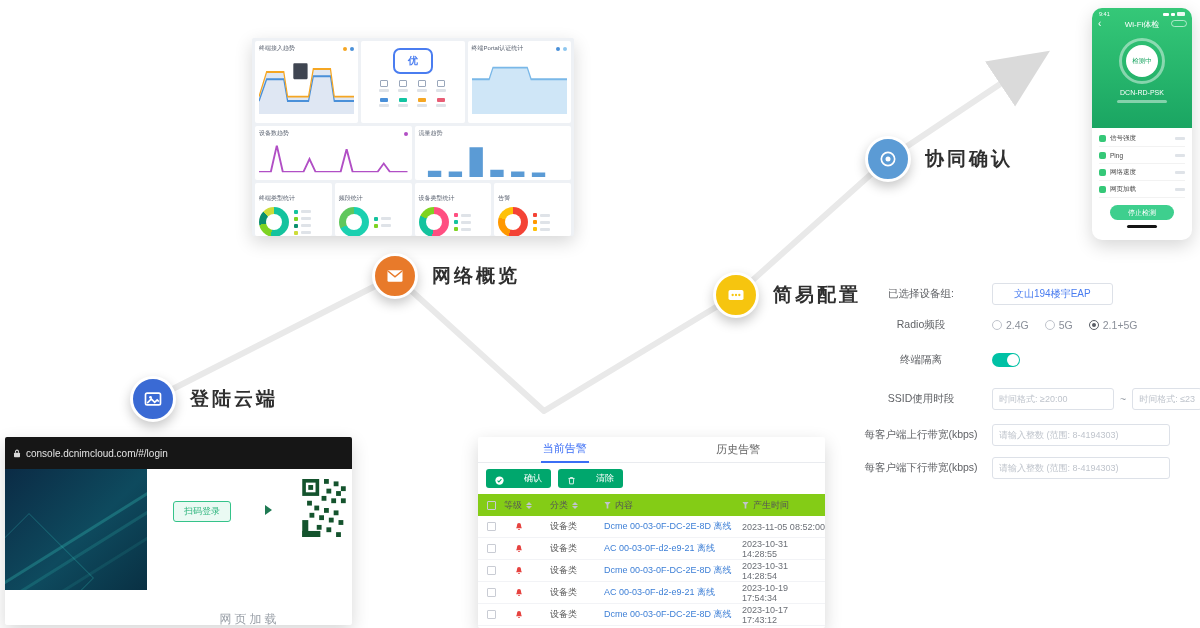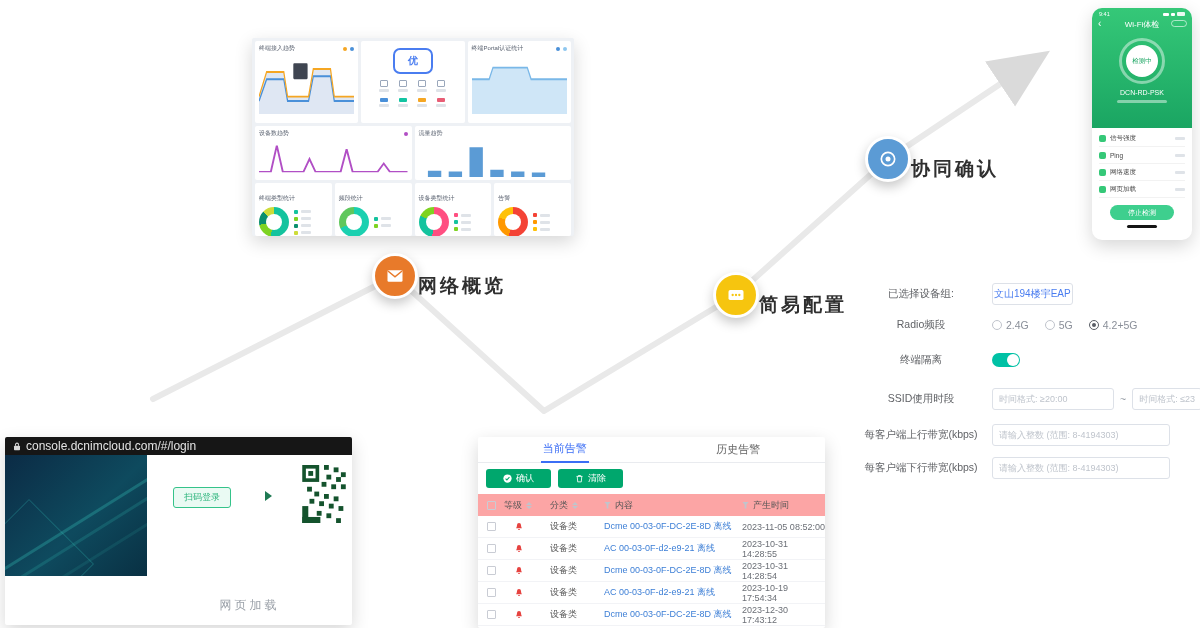--- a/index.html
+++ b/index.html
@@ -3,21 +3,21 @@
 <meta charset="utf-8">
 <style>
   *{margin:0;padding:0;box-sizing:border-box}
   body{font-family:"Liberation Sans","DejaVu Sans",sans-serif;background:#fff}
   .canvas{position:relative;width:1200px;height:628px;background:#fff;overflow:hidden}
 
   
   .connector{position:absolute;left:0;top:0;z-index:1}
 
   
-  .step{position:absolute;z-index:3;display:flex;align-items:flex-end;gap:0}
+  .step{position:absolute;z-index:3;display:flex;align-items:center;gap:14px}
   .step-circle{width:46px;height:46px;border-radius:50%;display:flex;align-items:center;justify-content:center;
     box-shadow:0 5px 12px rgba(0,0,0,.22);border:3px solid #fff;flex:0 0 auto}
   .step-label{font-size:19px;font-weight:bold;color:#2f2f2f;letter-spacing:3px;white-space:nowrap}
 
   
   .shot{position:absolute;background:#fff;box-shadow:0 6px 18px rgba(0,0,0,.16);z-index:2;border-radius:2px}
 
   
   .dashboard{left:252px;top:38px;width:322px;height:198px;background:#eef1f5;padding:3px;display:flex;flex-direction:column;gap:3px}
   .db-row{display:flex;gap:3px}
@@ -45,21 +45,21 @@
   .donut{width:30px;height:30px;border-radius:50%;position:relative;flex:0 0 auto}
   .donut i{position:absolute;left:7px;top:7px;width:16px;height:16px;border-radius:50%;background:#fff}
   .mini-legend{display:flex;flex-direction:column;gap:3px}
   .mini-legend span{display:flex;align-items:center;gap:3px}
   .chip{width:4px;height:4px;display:inline-block;border-radius:1px}
   .c-teal{background:#14c39e}.c-green{background:#7ed321}.c-dgreen{background:#0b8f6e}.c-lime{background:#cddc39}
   .c-pink{background:#ff4f81}.c-red{background:#f44336}.c-orange{background:#ff9800}.c-amber{background:#ffc107}
 
   
   .login{left:5px;top:437px;width:347px;height:188px;overflow:hidden}
-  .login-bar{height:17px;background:#161616;color:#e3e3e3;font-size:12px;display:flex;align-items:center;gap:5px;padding:9px 8px}
+  .login-bar{height:17px;background:#161616;color:#e3e3e3;font-size:10px;display:flex;align-items:center;gap:5px;padding:16px 8px}
   .login-body{position:relative;height:121px;background:#0b2b45}
   .login-art{position:absolute;left:0;top:0;width:142px;height:100%;background:linear-gradient(135deg,#0b2b45 0%,#0e4a5e 55%,#093043 100%);overflow:hidden}
   .login-art::before{content:"";position:absolute;width:220px;height:3px;background:rgba(64,224,208,.25);transform:rotate(-32deg);top:62px;left:-30px;
     box-shadow:0 16px 0 rgba(64,224,208,.16),0 38px 0 rgba(64,224,208,.10)}
   .login-art::after{content:"";position:absolute;width:90px;height:90px;border:1px solid rgba(64,224,208,.22);transform:rotate(45deg);bottom:-34px;left:-22px}
   .login-panel{position:absolute;right:0;top:0;width:205px;height:100%;background:#fff}
   .scan-btn{position:absolute;left:26px;top:32px;border:1px solid #35c38a;background:#eafaf3;color:#2fb57e;font-size:9px;
     padding:3px 10px;border-radius:3px;display:flex;align-items:center;gap:4px;cursor:pointer}
   .scan-arrow{position:absolute;left:118px;top:36px;width:0;height:0;border-left:7px solid #1f7a53;border-top:5px solid transparent;border-bottom:5px solid transparent}
   .qr{position:absolute;right:6px;top:10px;width:44px;height:58px}
@@ -68,41 +68,41 @@
   .account-login{position:absolute;left:0;top:142px;width:100%;text-align:center;color:#9aa0a8;font-size:12px;letter-spacing:3px}
 
   
   .alarm{left:478px;top:437px;width:347px;height:191px;font-size:9px;color:#444;overflow:hidden}
   .alarm-tabs{display:flex;height:26px;border-bottom:1px solid #e9ebef}
   .alarm-tab{flex:1;display:flex;align-items:center;justify-content:center;color:#666;font-size:11px;cursor:pointer}
   .alarm-tab .t{padding:5px 2px}
   .alarm-tab.active{color:#3b6ef5}
   .alarm-tab.active .t{border-bottom:2px solid #3b6ef5}
   .alarm-actions{display:flex;gap:7px;padding:6px 8px}
-  .gbtn{background:#00a76d;color:#fff;border:none;border-radius:3px;font-size:9px;padding:3px 17px;display:inline-flex;align-items:center;gap:4px;cursor:pointer}
+  .gbtn{background:#00a76d;color:#fff;border:none;border-radius:3px;font-size:9px;padding:3px 9px;display:inline-flex;align-items:flex-end;gap:20px;cursor:pointer}
   .tbl-head,.tbl-row{display:grid;grid-template-columns:26px 46px 54px 138px 83px;align-items:center;height:22px}
-  .tbl-head{background:#fca5a5;color:#555}
+  .tbl-head{background:#84cc16;color:#555}
   .tbl-row{border-bottom:1px solid #f2f3f6}
   .cb{width:9px;height:9px;border:1px solid #c9ccd4;border-radius:1px;margin-left:9px}
   .th{display:flex;align-items:center;gap:2px}
   .sort{display:inline-flex;flex-direction:column;gap:1px;margin-left:2px}
   .sort i{width:0;height:0;border-left:3px solid transparent;border-right:3px solid transparent;display:block}
   .sort .up{border-bottom:3px solid #c0c4cc}
   .sort .down{border-top:3px solid #c0c4cc}
   .funnel{width:7px;height:7px;background:#c0c4cc;clip-path:polygon(0 0,100% 0,62% 45%,62% 100%,38% 100%,38% 45%);display:inline-block;margin-right:2px}
   .bellc{display:flex;justify-content:flex-start;padding-left:10px}
   .cat{color:#555}
   .alink{color:#3d7fd6;cursor:pointer;white-space:nowrap;overflow:hidden}
   .atime{color:#6b6f76}
 
   
   .config{position:absolute;left:860px;top:283px;width:352px;height:200px;z-index:2;font-size:10.5px;color:#606266}
   .cfg-row{position:absolute;left:0;display:flex;align-items:center;width:100%}
   .cfg-label{width:132px;text-align:center;padding-right:10px;flex:0 0 auto;color:#606266}
-  .tagbox{border:1px solid #dde1e8;border-radius:3px;padding:3px 1px;color:#4a7df0;font-size:10px;background:#fff}
+  .tagbox{border:1px solid #dde1e8;border-radius:3px;padding:3px 21px;color:#4a7df0;font-size:10px;background:#fff}
   .radios{display:flex;gap:16px;align-items:center;color:#8a8f99}
   .radio{display:flex;align-items:center;gap:4px;cursor:pointer}
   .rdot{width:10px;height:10px;border:1px solid #c0c4cc;border-radius:50%;display:inline-block;position:relative;background:#fff}
   .radio.checked .rdot{border-color:#5a5e66}
   .radio.checked .rdot::after{content:"";position:absolute;left:2px;top:2px;width:4px;height:4px;border-radius:50%;background:#5a5e66}
   .toggle{width:28px;height:14px;border-radius:7px;background:#00c1a5;position:relative;cursor:pointer}
   .toggle::after{content:"";position:absolute;right:1px;top:1px;width:12px;height:12px;border-radius:50%;background:#fff}
   .cfg-input{border:1px solid #dde1e8;border-radius:3px;height:22px;font-size:9px;padding:0 6px;color:#606266;font-family:inherit;background:#fff}
   .cfg-input::placeholder{color:#bfc4cc}
   .tilde{margin:0 6px;color:#9aa0a8}
@@ -320,20 +320,30 @@
             <span>
                 <i class="chip c-amber"></i>
                 <b class="sk"></b>
               </span>
           </div>
         </div>
       </div>
     </div>
   </div>
 
+  <div class="step" style="left:130px;top:376px">
+    <div class="step-circle" style="background:#3a6ad4">
+      <svg width="20" height="20" viewBox="0 0 24 24">
+        <rect x="3" y="5" width="18" height="14" rx="2" fill="none" stroke="#fff" stroke-width="2"></rect>
+        <circle cx="9" cy="10" r="1.6" fill="#fff"></circle>
+        <path d="M5 17 l5 -5 4 4 3 -3 2 2" stroke="#fff" stroke-width="2" fill="none"></path>
+      </svg>
+    </div>
+    <span class="step-label">登陆云端</span>
+  </div>
 
   <div class="step" style="left:372px;top:253px">
     <div class="step-circle" style="background:#e87a2a">
       <svg width="20" height="20" viewBox="0 0 24 24">
         <rect x="3" y="5" width="18" height="14" rx="1.5" fill="#fff"></rect>
         <path d="M3.5 6 L12 13 L20.5 6" stroke="#e87a2a" stroke-width="1.8" fill="none"></path>
       </svg>
     </div>
     <span class="step-label">网络概览</span>
   </div>
@@ -510,21 +520,21 @@
     <div class="tbl-row">
       <span class="cb"></span>
       <span class="bellc">
           <svg width="10" height="11" viewBox="0 0 14 15">
             <path d="M3 10 c0 -1 1.2 -1.6 1.2 -4.6 a2.8 2.8 0 0 1 5.6 0 c0 3 1.2 3.6 1.2 4.6 Z" fill="#e64340"></path>
             <path d="M5.6 11 a1.4 1.4 0 0 0 2.8 0 Z" fill="#e64340"></path>
           </svg>
         </span>
       <span class="cat">设备类</span>
       <span class="alink">Dcme 00-03-0F-DC-2E-8D 离线</span>
-      <span class="atime">2023-12-30 17:43:12</span>
+      <span class="atime">2023-10-17 17:43:12</span>
     </div>
     <div class="tbl-row">
 
       <span class="atime">2023-10-27 13:39:39</span>
     </div>
   </div>
 
   <div class="config">
     <div class="cfg-row" style="top:0">
       <span class="cfg-label">已选择设备组:</span>
@@ -536,21 +546,21 @@
         <span class="radio">
           <i class="rdot"></i>
           <span>2.4G</span>
         </span>
         <span class="radio">
           <i class="rdot"></i>
           <span>5G</span>
         </span>
         <span class="radio checked">
           <i class="rdot"></i>
-          <span>4.2+5G</span>
+          <span>2.1+5G</span>
         </span>
       </span>
     </div>
     <div class="cfg-row" style="top:70px">
       <span class="cfg-label">终端隔离</span>
       <span class="toggle"></span>
     </div>
     <div class="cfg-row" style="top:105px">
       <span class="cfg-label">SSID使用时段</span>
       <input class="cfg-input" style="width: 122px;" placeholder="时间格式: ≥20:00">

